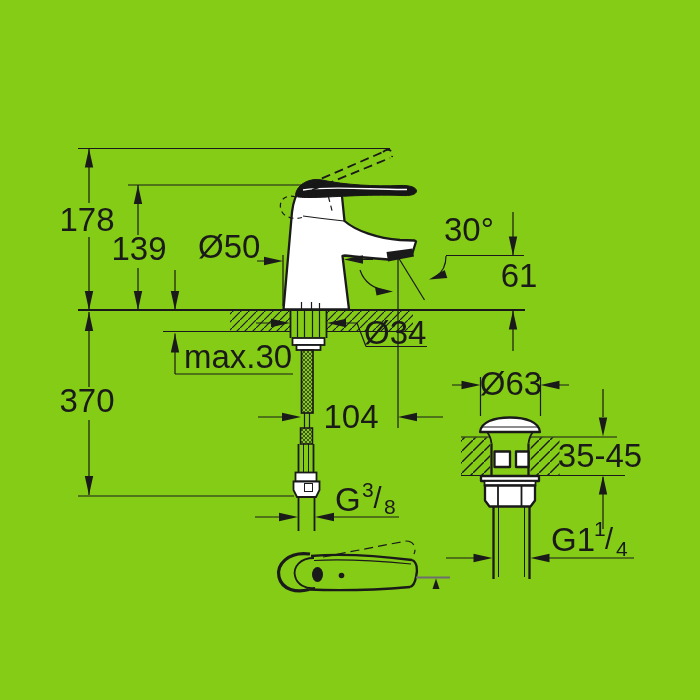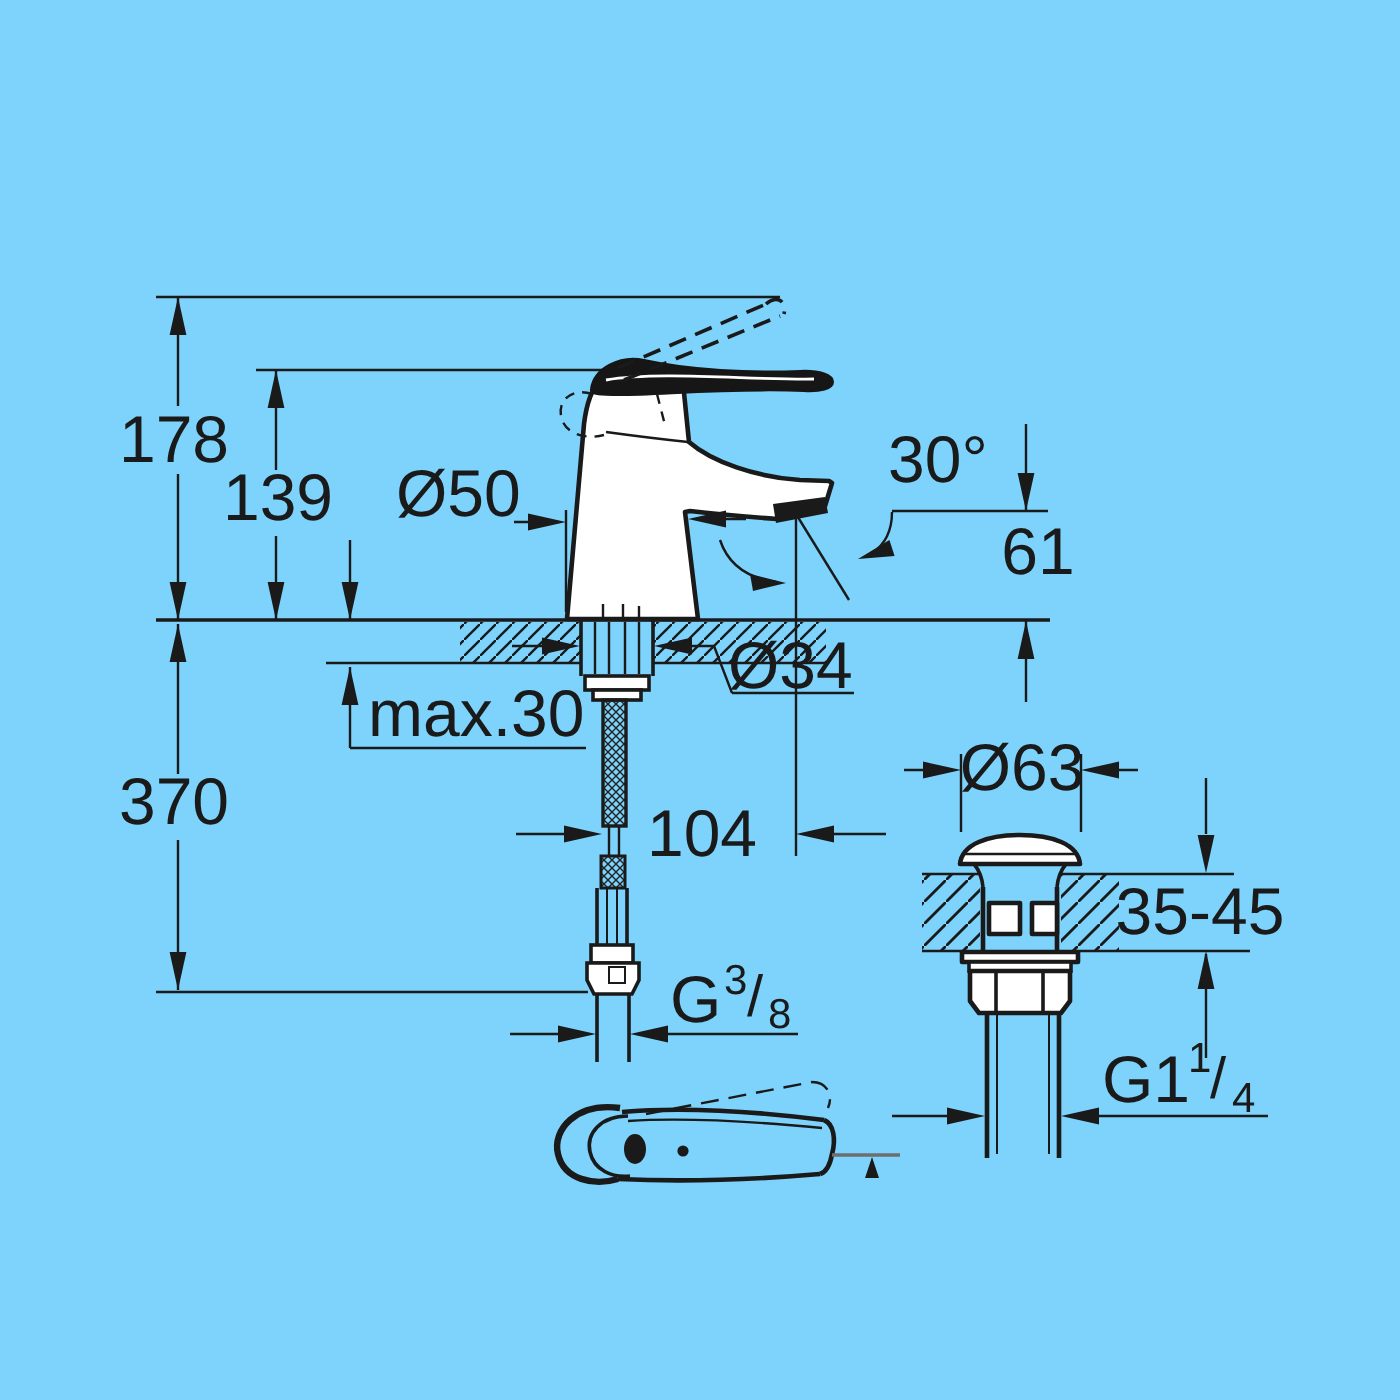--- a/index.html
+++ b/index.html
@@ -1,16 +1,16 @@
 <!DOCTYPE html>
 <html><head>
 <meta charset="utf-8">
 <style>
   html,body{margin:0;padding:0;background:#ffffff;}
-  .stage{width:700px;height:700px;background:#7dd3fc;position:relative;overflow:hidden;}
+  .stage{width:700px;height:700px;background:#84cc16;position:relative;overflow:hidden;}
   svg{display:block;}
   .thin{stroke:#1a1a1a;stroke-width:1.2;fill:none;stroke-linecap:butt;}
   .hair{stroke:#1a1a1a;stroke-width:1;fill:none;}
   .med{stroke:#1a1a1a;stroke-width:1.8;fill:none;}
   .bold{stroke:#1a1a1a;stroke-width:2.3;fill:none;stroke-linejoin:round;}
   .xbold{stroke:#1a1a1a;stroke-width:3.2;fill:none;stroke-linejoin:round;}
   .whitefill{fill:#ffffff;}
   .ink{fill:#1a1a1a;stroke:none;}
   .dashed{stroke-dasharray:9 5;}
   .dashsm{stroke-dasharray:5 4;}

